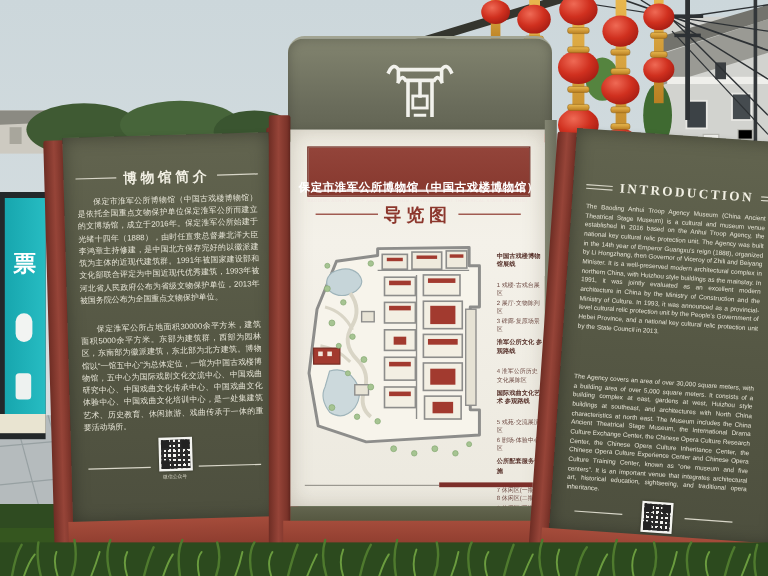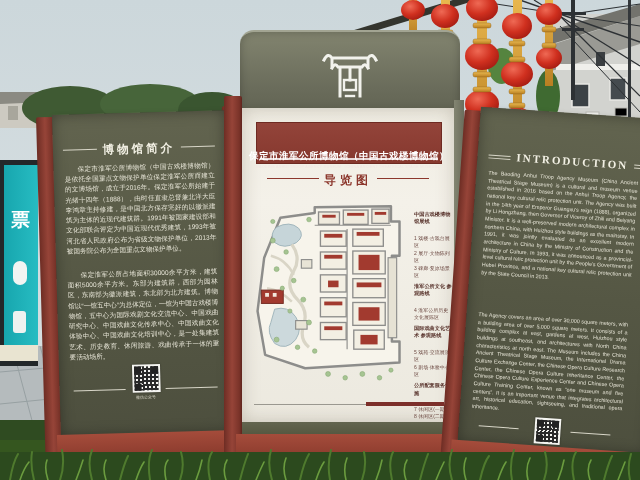--- a/index.html
+++ b/index.html
@@ -23,21 +23,21 @@
       linear-gradient(#222,#222) 100% 0/7px 7px no-repeat,
       linear-gradient(#222,#222) 0 100%/7px 7px no-repeat,
       repeating-linear-gradient(0deg,#2a2a2a 0 2px,transparent 2px 4px),
       repeating-linear-gradient(90deg,#2a2a2a 0 2px,#f4f4f0 2px 4px);}
   
   .poster{position:absolute;background:linear-gradient(180deg,#efece2,#f4f1e9 30%,#ece9df);box-shadow:inset 0 0 18px rgba(90,80,60,.25);}
   .titlebox{position:absolute;background:linear-gradient(180deg,#93443a,#86382e);border:1px solid #6e2a22;box-shadow:inset 0 0 0 2px rgba(255,255,255,.0);}
   .titlebox .inner{position:absolute;inset:3px;border:1px solid rgba(255,255,255,.8);display:flex;flex-direction:column;align-items:center;justify-content:center;margin-top:32px;}
   .cn-title{color:#fff;font-family:"Liberation Serif","DejaVu Serif",serif;font-weight:bold;font-size:9.5px;letter-spacing:.5px;white-space:nowrap;}
   .en-title{color:#f1e6e2;font-size:3.6px;letter-spacing:.3px;margin-top:2px;white-space:nowrap;}
-  .maptitle{color:#8c372d;font-family:"Liberation Serif","DejaVu Serif",serif;font-weight:bold;font-size:12px;letter-spacing:4px;}
+  .maptitle{color:#8c372d;font-family:"Liberation Serif","DejaVu Serif",serif;font-weight:bold;font-size:15px;letter-spacing:4px;}
   .mline{display:inline-block;vertical-align:middle;width:52px;height:1px;background:#8c372d;margin:0 5px 3px 5px;}
   .legend{position:absolute;font-size:5px;line-height:1.5;color:#6d4a43;white-space:pre-line;}
   .legend b{display:block;font-size:5.2px;color:#59342d;margin:3px 0 1px 0;font-weight:bold;}
   .watermark{position:absolute;right:4px;bottom:12px;color:#fff;text-shadow:0 1px 2px rgba(0,0,0,.45);white-space:nowrap;}
   .watermark .brand{font-weight:900;font-size:21px;letter-spacing:1px;}
   .watermark .user{font-weight:bold;font-size:18px;margin-left:6px;}
 </style>
 </head>
 <body>
 

